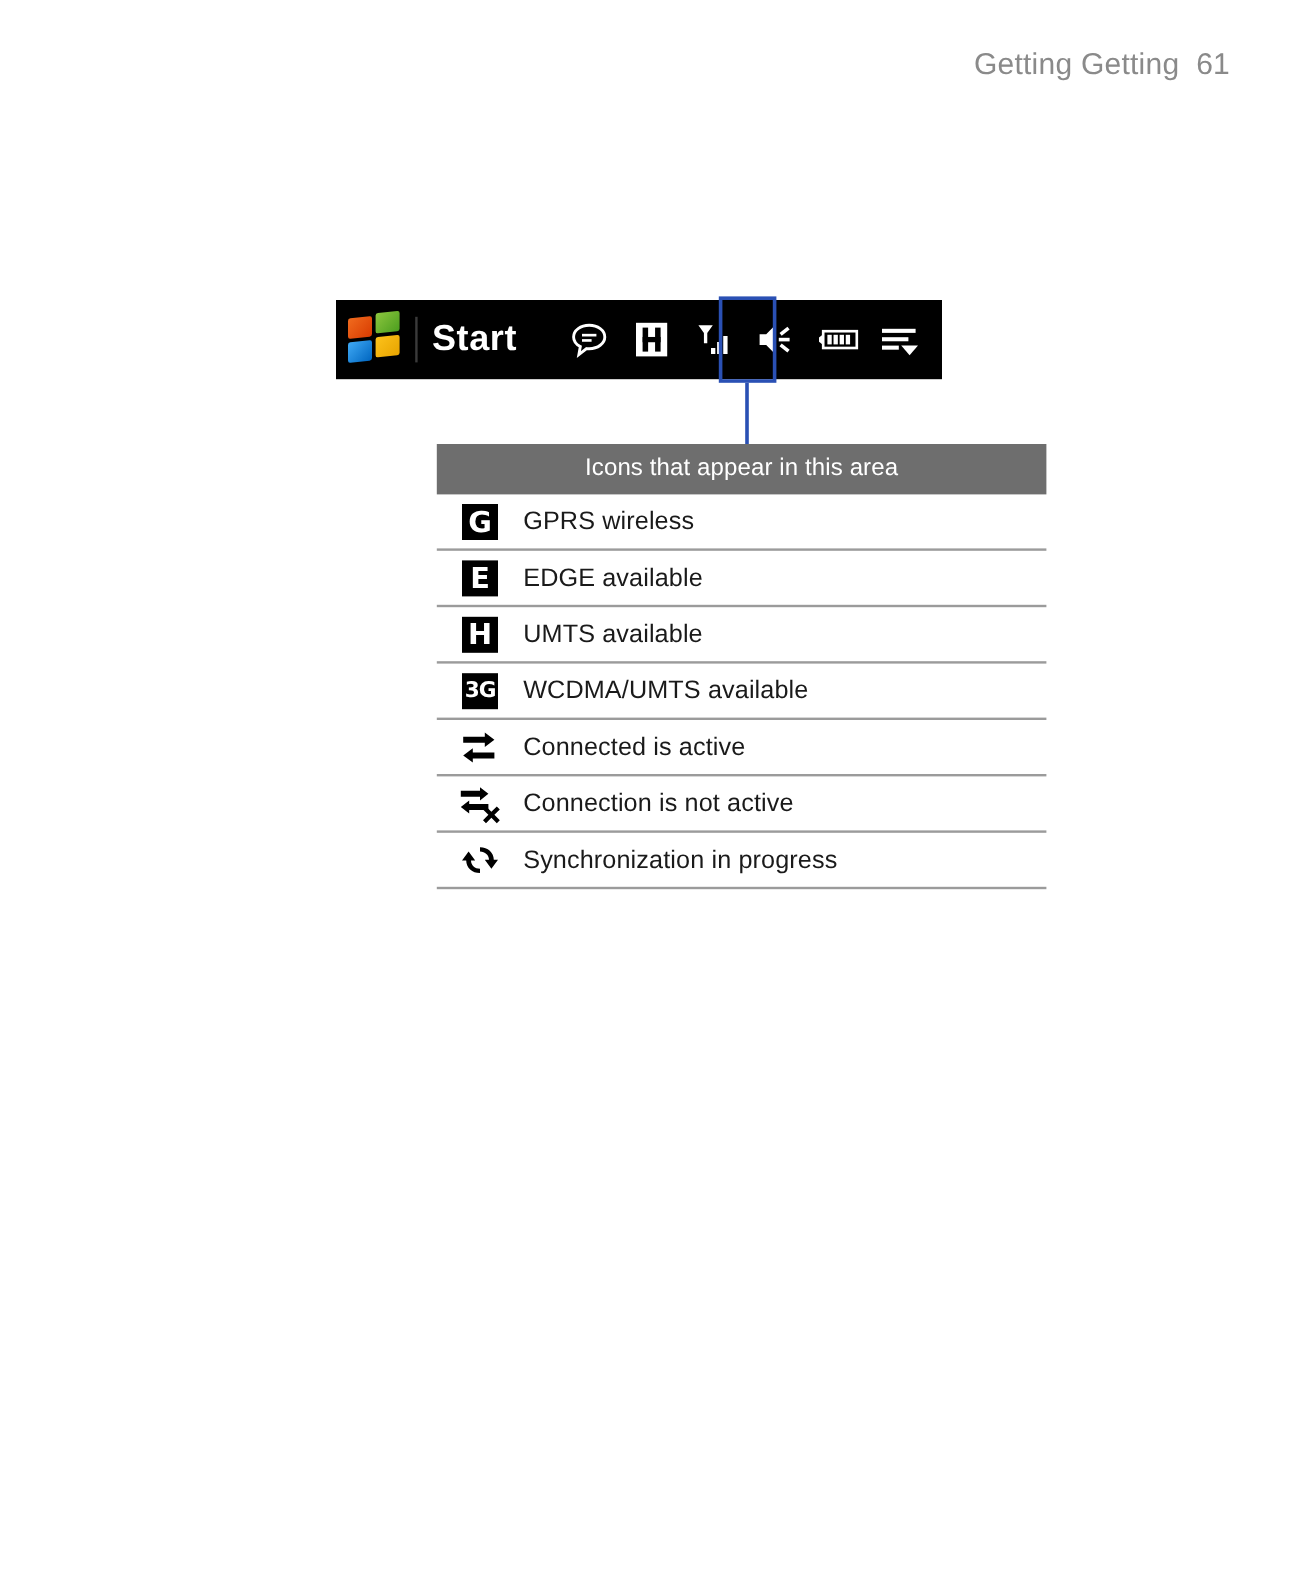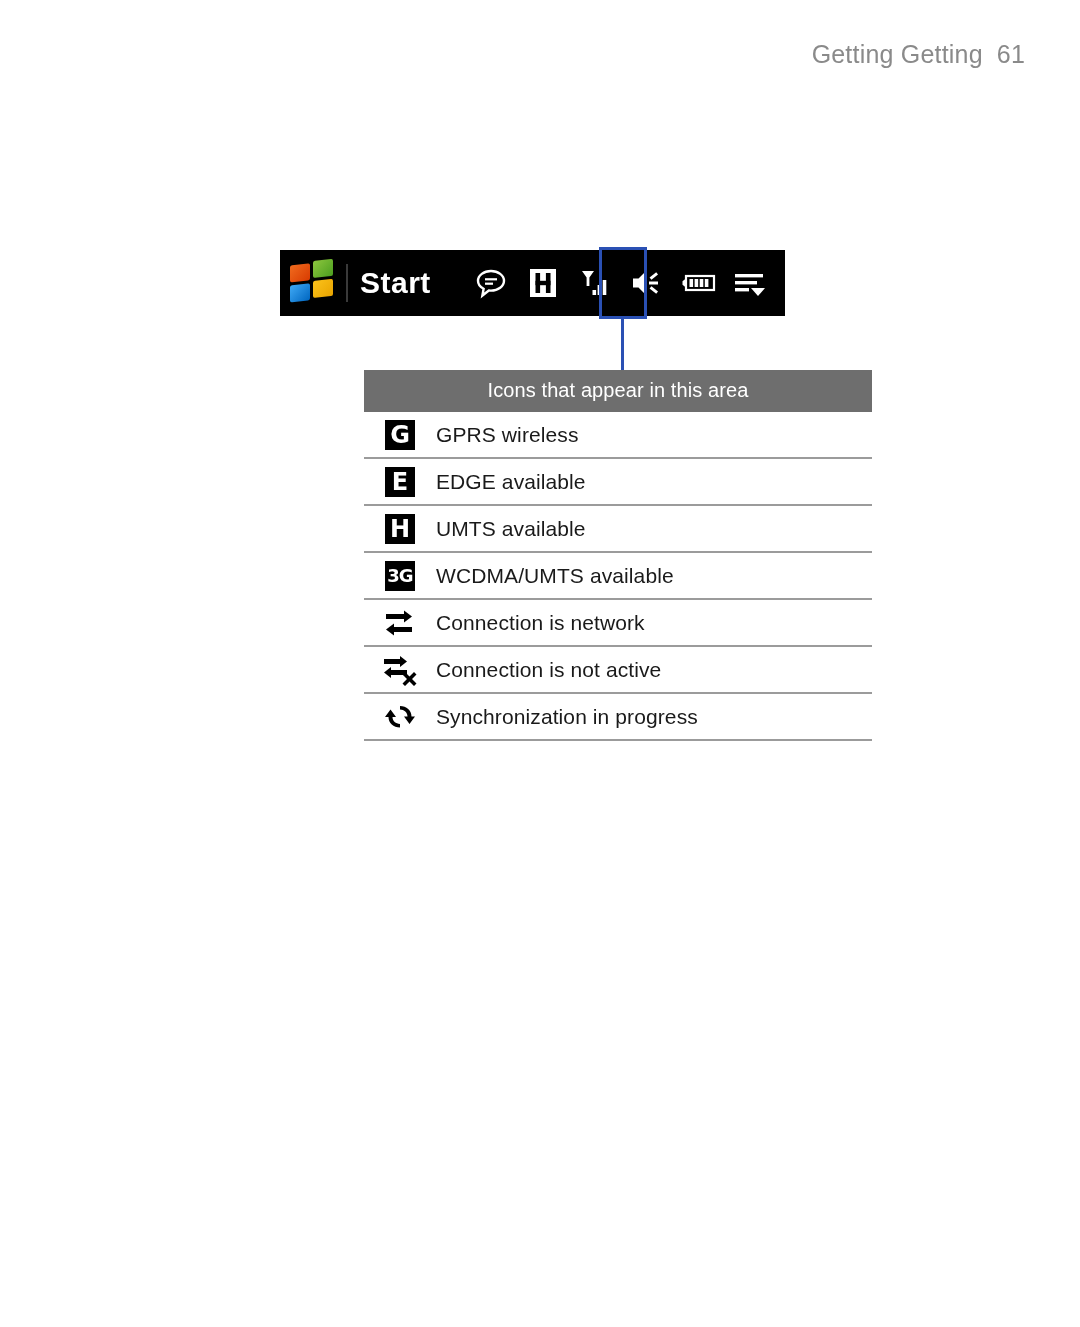--- a/index.html
+++ b/index.html
@@ -281,21 +281,21 @@
   </div>
 
 
   <div class="table-row">
     <span class="row-icon">
       <svg width="40" height="34" viewBox="0 0 40 34">
         <path d="M6 8 L24 8 L24 4.5 L32 10.5 L24 16.5 L24 13 L6 13 Z" fill="#000000"></path>
         <path d="M32 21 L14 21 L14 17.5 L6 23.5 L14 29.5 L14 26 L32 26 Z" fill="#000000"></path>
       </svg>
     </span>
-    <span class="row-label">Connection is network</span>
+    <span class="row-label">Connected is active</span>
   </div>
 
   <div class="table-row">
     <span class="row-icon">
       <svg width="40" height="34" viewBox="0 0 40 34">
         <path d="M4 6 L20 6 L20 3 L27 8.5 L20 14 L20 11 L4 11 Z" fill="#000000"></path>
         <path d="M27 17 L11 17 L11 14 L4 19.5 L11 25 L11 22 L27 22 Z" fill="#000000"></path>
         <path d="M25 19 L29.5 23.5 L34 19 L36.5 21.5 L32 26 L36.5 30.5 L34 33 L29.5 28.5 L25 33 L22.5 30.5 L27 26 L22.5 21.5 Z" fill="#000000"></path>
       </svg>
     </span>

